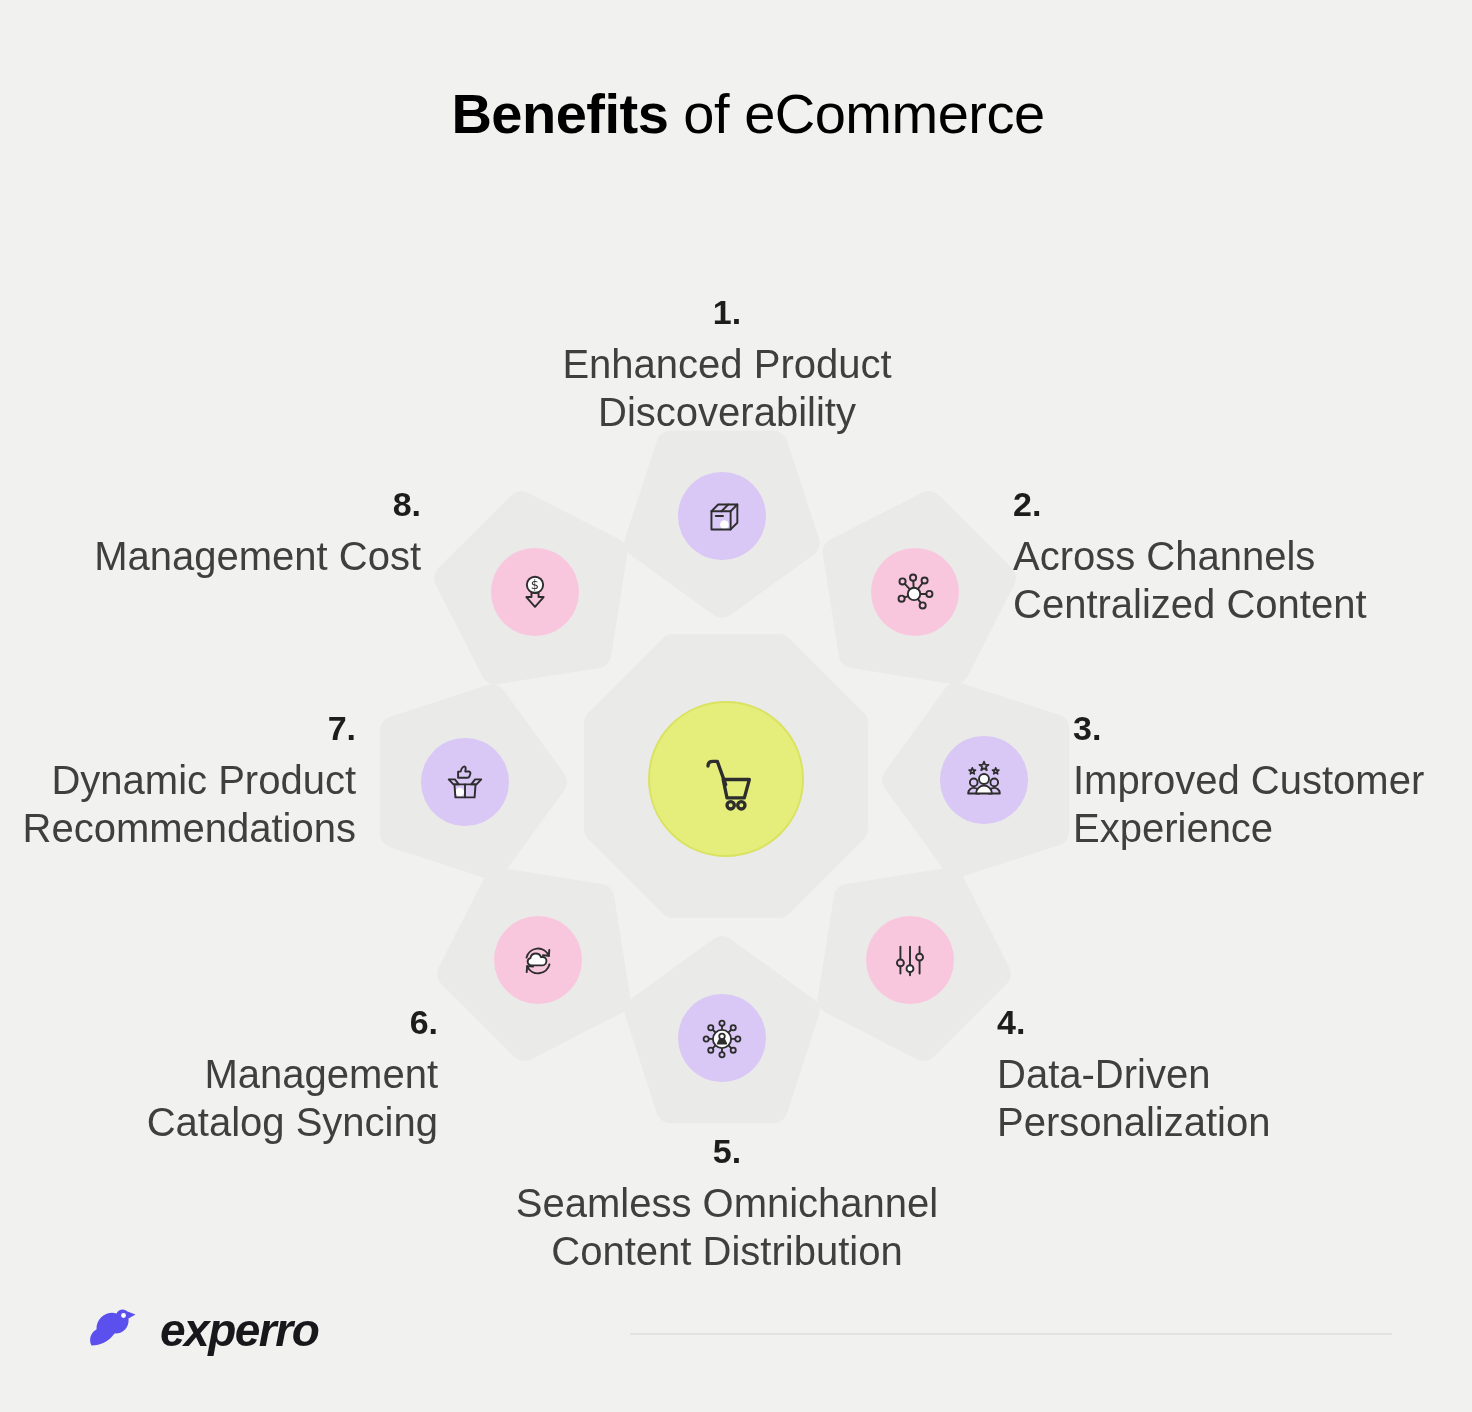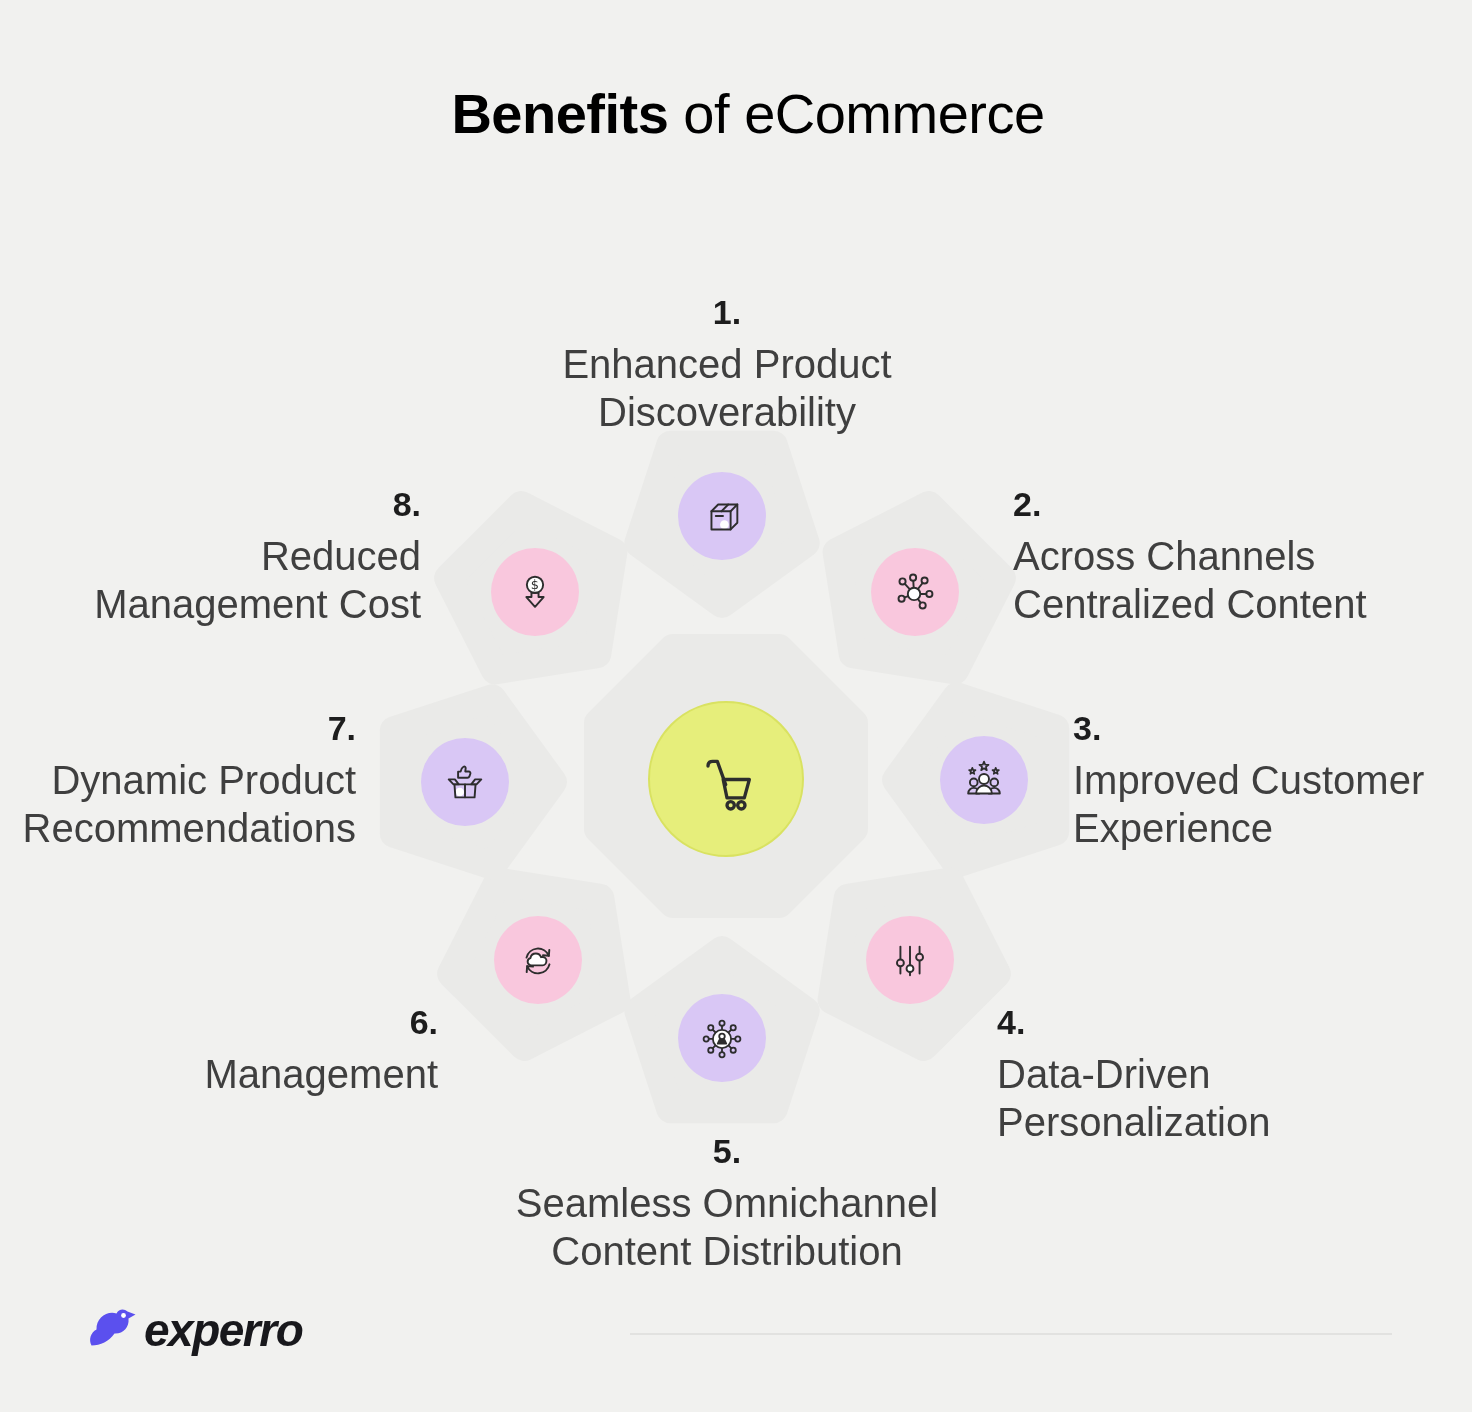--- a/index.html
+++ b/index.html
@@ -52,21 +52,21 @@
   .b8{left:491px;top:548px;}
 
   .center-circle{
     position:absolute;left:648px;top:701px;
     width:156px;height:156px;border-radius:50%;
     background:#e6ee7b;border:2px solid #d9e261;box-sizing:border-box;
     display:flex;align-items:center;justify-content:center;
   }
 
   
-  .logo{position:absolute;left:88px;top:1296px;height:64px;display:flex;align-items:center;gap:4px;}
+  .logo{position:absolute;left:88px;top:1296px;height:64px;display:flex;align-items:center;gap:20px;}
   .logo .brand{
     font-size:46px;font-weight:700;font-style:italic;
     letter-spacing:-1.5px;color:#18181c;transform:translateY(2px);
   }
   .sep{position:absolute;left:630px;right:80px;top:1333px;height:2px;background:#e2e2e0;}
 </style>
 </head>
 <body>
 
 <div class="canvas">
@@ -112,29 +112,29 @@
     <div class="line">Personalization</div>
   </div>
   <div class="item i5">
     <div class="num">5.</div>
     <div class="line">Seamless Omnichannel</div>
     <div class="line">Content Distribution</div>
   </div>
   <div class="item i6">
     <div class="num">6.</div>
     <div class="line">Management</div>
+    <div class="line">Catalog Syncing</div>
   </div>
   <div class="item i7">
     <div class="num">7.</div>
     <div class="line">Dynamic Product</div>
     <div class="line">Recommendations</div>
   </div>
   <div class="item i8">
     <div class="num">8.</div>
-    <div class="line">Reduced</div>
     <div class="line">Management Cost</div>
   </div>
 
   <div class="badge purple b1">
     <svg width="46" height="46" viewBox="0 0 48 48" fill="none" stroke="#2d2d2d" stroke-width="2" stroke-linecap="round" stroke-linejoin="round">
       <circle cx="26.5" cy="33" r="4.5" fill="#ffffff" stroke="none"></circle>
       <rect x="13" y="19" width="20" height="19"></rect>
       <path d="M13,19 L20,12 H40 L33,19"></path>
       <path d="M40,12 V31 L33,38"></path>
       <path d="M30.5,12 L23.5,19"></path>

